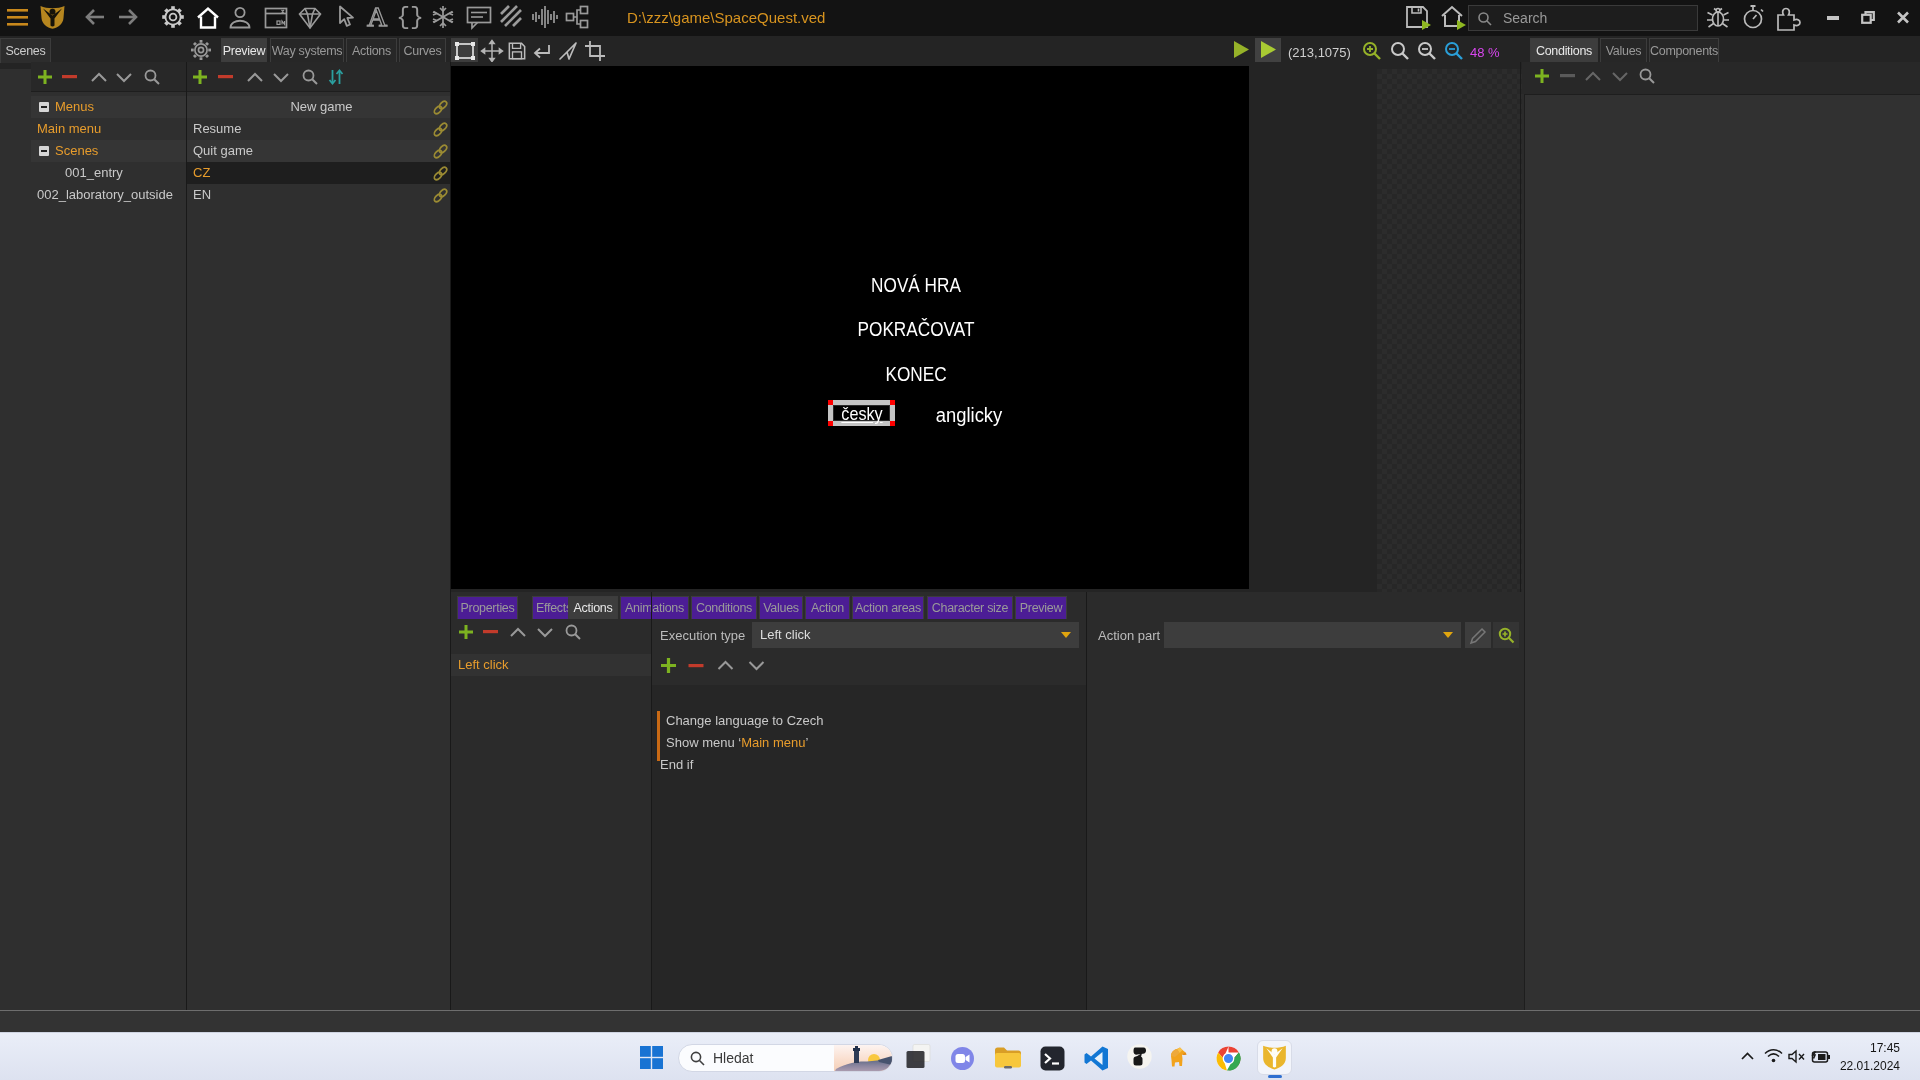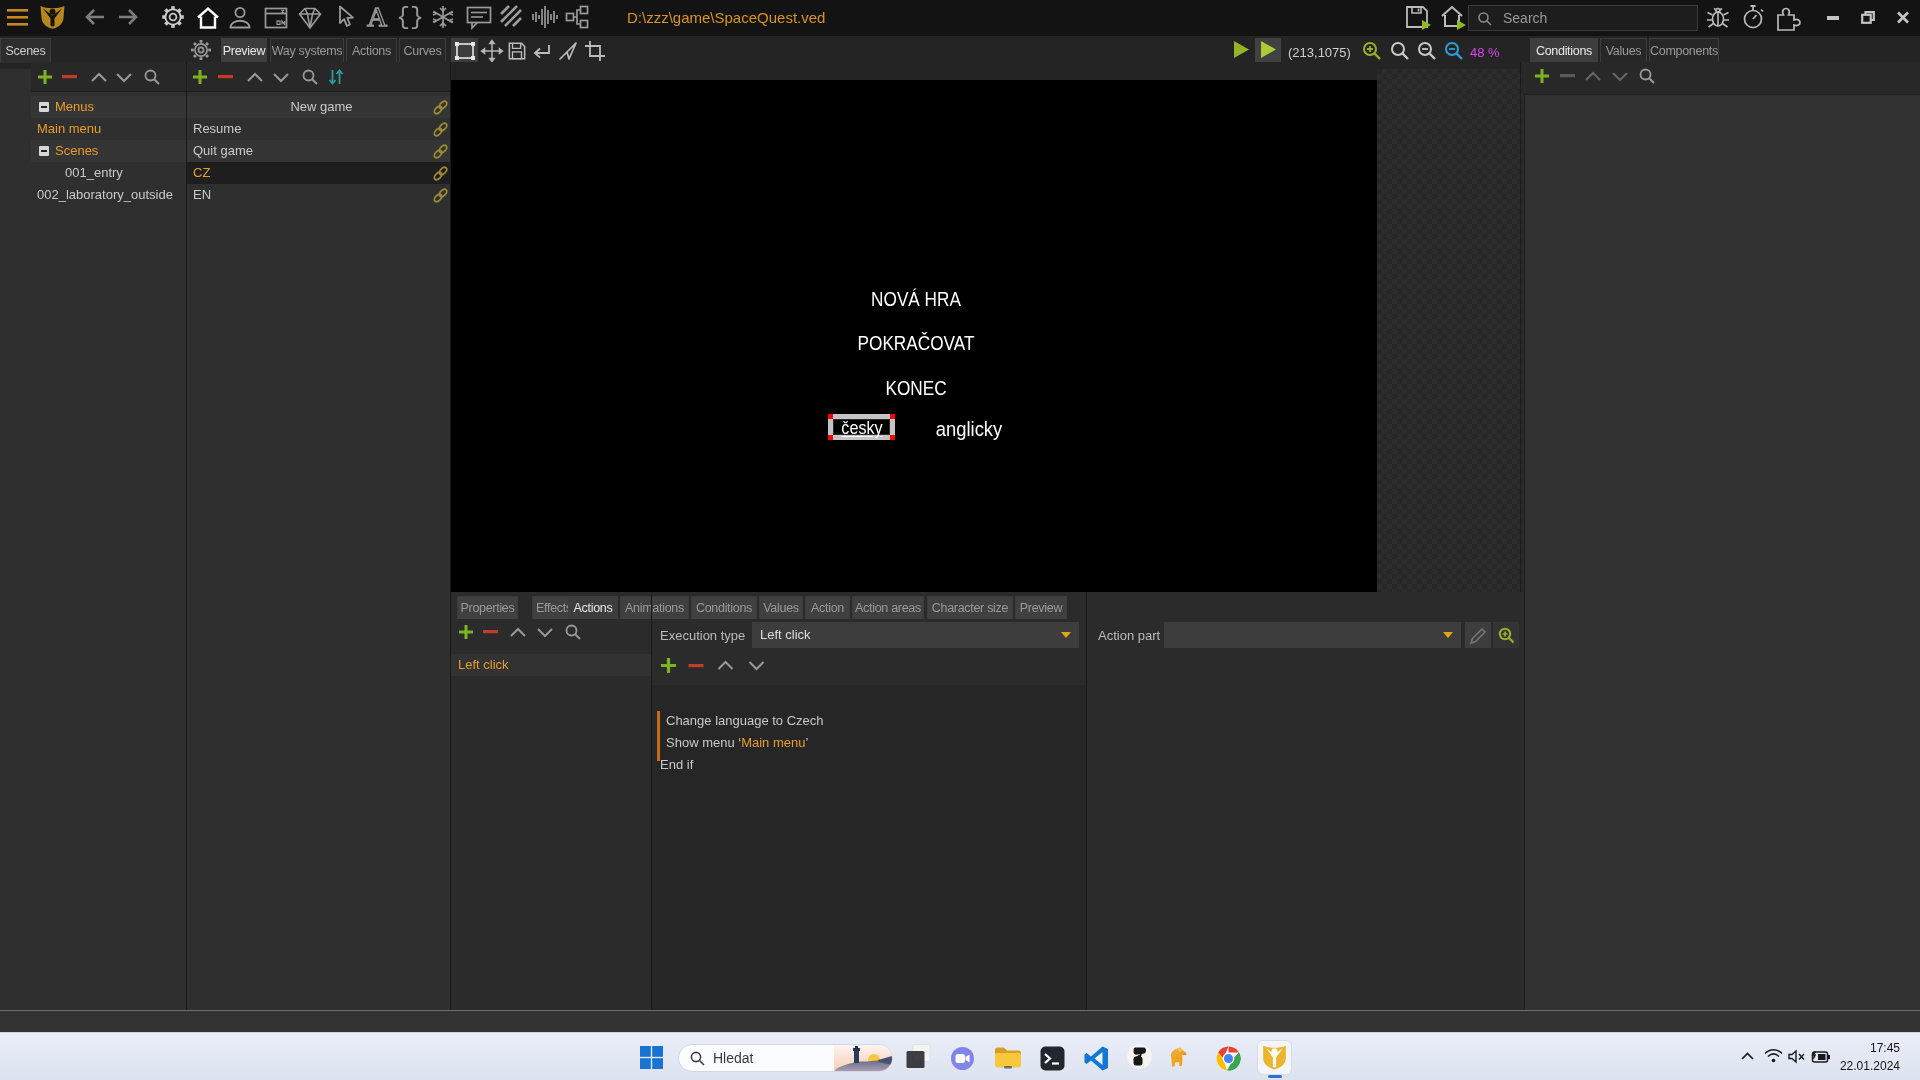--- a/index.html
+++ b/index.html
@@ -38,36 +38,36 @@
   #colB { left:187px; top:62px; width:263px; height:948px; }
 
   
   .cbox { position:absolute; top:6px; width:10px; height:10px; background:#d6d6d6;
     border-radius:1px; }
   .cbox::after { content:""; position:absolute; left:2px; top:4px; width:6px; height:2px;
     background:#222; }
 
   
   #canvasArea { left:451px; top:62px; width:1071px; height:530px; background:#242424; }
-  #gameview { position:absolute; left:0px; top:18px; width:926px; height:523px; background:#000; }
+  #gameview { position:absolute; left:0px; top:4px; width:798px; height:523px; background:#000; }
   #checker { position:absolute; left:926px; top:7px; width:145px; height:523px;
     background-image:conic-gradient(#2c2c2c 25%, #272727 0 50%, #2c2c2c 0 75%, #272727 0);
     background-size:10px 10px; }
   .gtext { position:absolute; color:#fff; font-weight:normal; white-space:nowrap;
     transform:translateX(-50%); }
 
   
   #rightpanel { left:1522px; top:62px; width:398px; height:948px; background:#2b2b2b; }
   #rpInner { position:absolute; left:2px; top:32px; width:396px; height:916px;
     background:#313131; border-top:1px solid #1e1e1e; border-left:1px solid #1e1e1e; }
 
   
   #bottompanel { left:451px; top:592px; width:1071px; height:418px; background:#2b2b2b; }
   .btab { position:absolute; top:4px; height:23px; line-height:22px; text-align:center;
-    background:#404040; border:1px solid #3c3c3c; border-bottom:none; color:#9a9a9a; font-size:12.5px;
+    background:#4c1d95; border:1px solid #3c3c3c; border-bottom:none; color:#9a9a9a; font-size:12.5px;
     letter-spacing:-0.3px; white-space:nowrap; overflow:hidden; }
   .btab.sel { background:#3d3d3d; color:#e8e8e8; }
   #bpLeft { position:absolute; left:0; top:27px; width:200px; height:391px; background:#2b2b2b; }
   #bpMid { position:absolute; left:201px; top:27px; width:434px; height:391px; background:#2b2b2b; }
   #bpRight { position:absolute; left:636px; top:27px; width:435px; height:391px; background:#2b2b2b; }
   .ddown { position:absolute; height:26px; background:#3d3d3d; }
   .caret { position:absolute; width:0; height:0; border-left:5px solid transparent;
     border-right:5px solid transparent; border-top:6px solid #e0a50f; }
 
   

